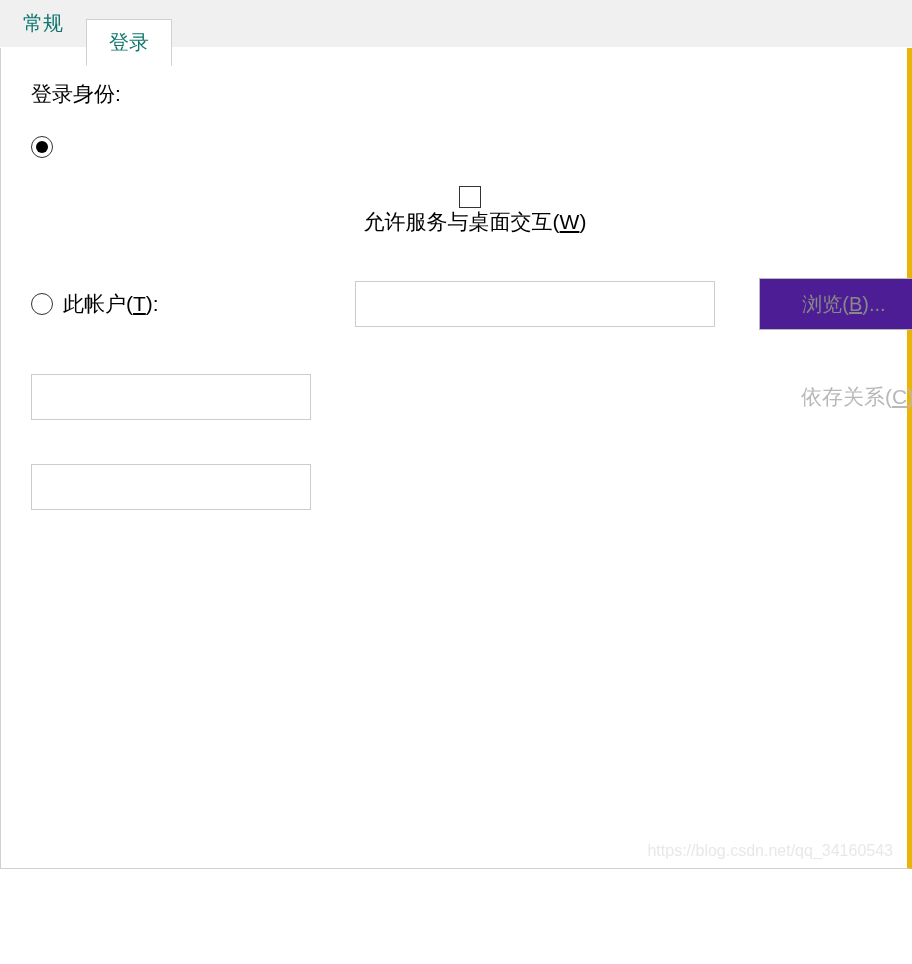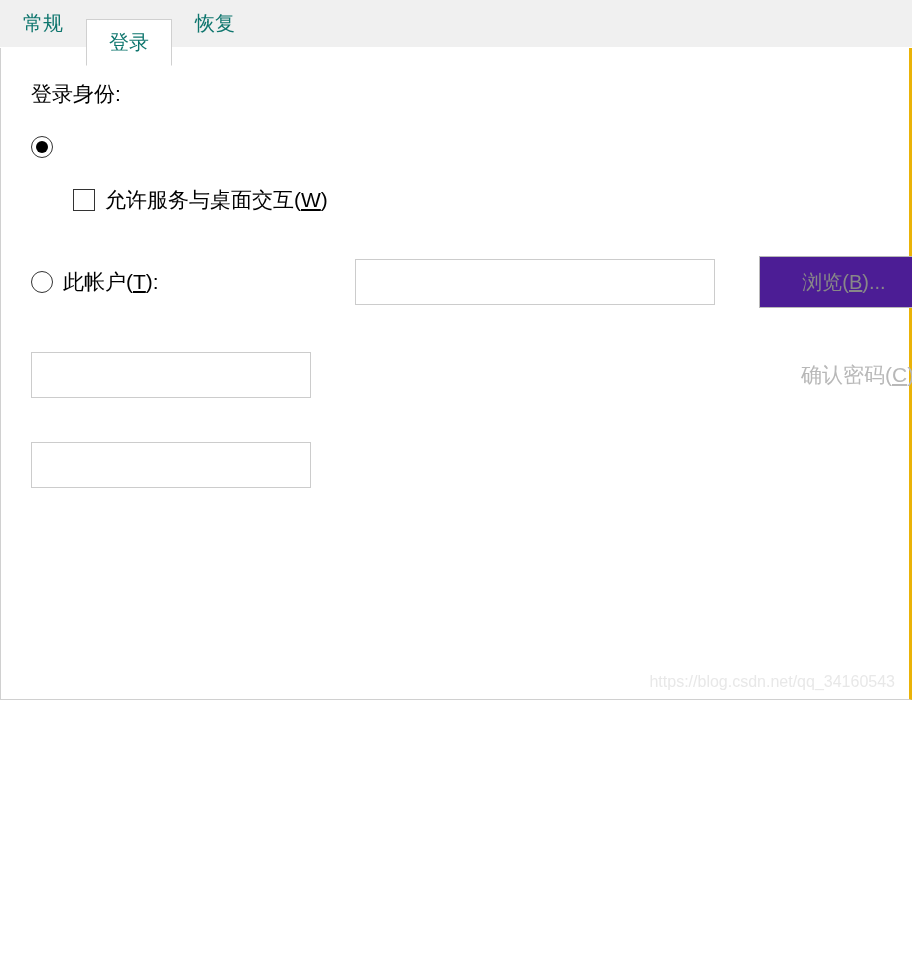--- a/index.html
+++ b/index.html
@@ -35,23 +35,23 @@
       background: #fff;
       border-left: 1px solid #d0d0d0;
       border-right: 1px solid #d0d0d0;
       border-top: 1px solid #d0d0d0;
       border-bottom: 1px solid #fff;
       position: relative;
       top: 19px;
     }
     .panel {
       border-left: 1px solid #d0d0d0;
-      border-right: 3px solid #eab308;
+      border-right: 5px solid #eab308;
       border-bottom: 1px solid #d0d0d0;
-      height: 652px;
+      height: 821px;
       padding: 32px 30px;
       position: relative;
     }
     .section-label {
       font-size: 21px;
       color: #000;
       margin-bottom: 28px;
     }
     .radio-row {
       display: flex;
@@ -80,20 +80,21 @@
     }
     .radio-label.focused {
       outline: 1px dotted #000;
       padding: 0 2px;
     }
     .checkbox-row {
       display: flex;
       align-items: center;
       margin-left: 42px;
       margin-bottom: 42px;
+      flex-direction: column;
     }
     .checkbox-box {
       width: 22px;
       height: 22px;
       border: 1.5px solid #333;
       margin-right: 10px;
       flex-shrink: 0;
     }
     .checkbox-label {
       font-size: 21px;
@@ -146,21 +147,20 @@
       font-size: 16px;
       color: #e8e8e8;
     }
   </style>
 </head>
 <body>
 
 <div class="tabs">
   <div class="tab">常规</div>
   <div class="tab active">登录</div>
-  <div class="tab">恢复</div>
 </div>
 
 <div class="panel">
   <div class="section-label">登录身份:</div>
 
   <div class="radio-row">
     <span class="radio-outer">
         <span class="radio-inner"></span>
       </span>
   </div>
@@ -181,20 +181,20 @@
     </div>
     <input type="text" class="text-input" style="">
     <button class="browse-btn">
       <span>浏览(</span><span class="underline-key">B</span><span>)...</span>
     </button>
 
     <input type="password" class="text-input" style="">
     <div></div>
 
     <div class="field-label">
-      <span>确认密码(</span><span class="underline-key">C</span><span>):</span>
+      <span>依存关系(</span><span class="underline-key">C</span><span>):</span>
     </div>
     <input type="password" class="text-input" style="">
     <div></div>
   </div>
 
   <div class="watermark">https://blog.csdn.net/qq_34160543</div>
 </div>
 
 </body></html>

